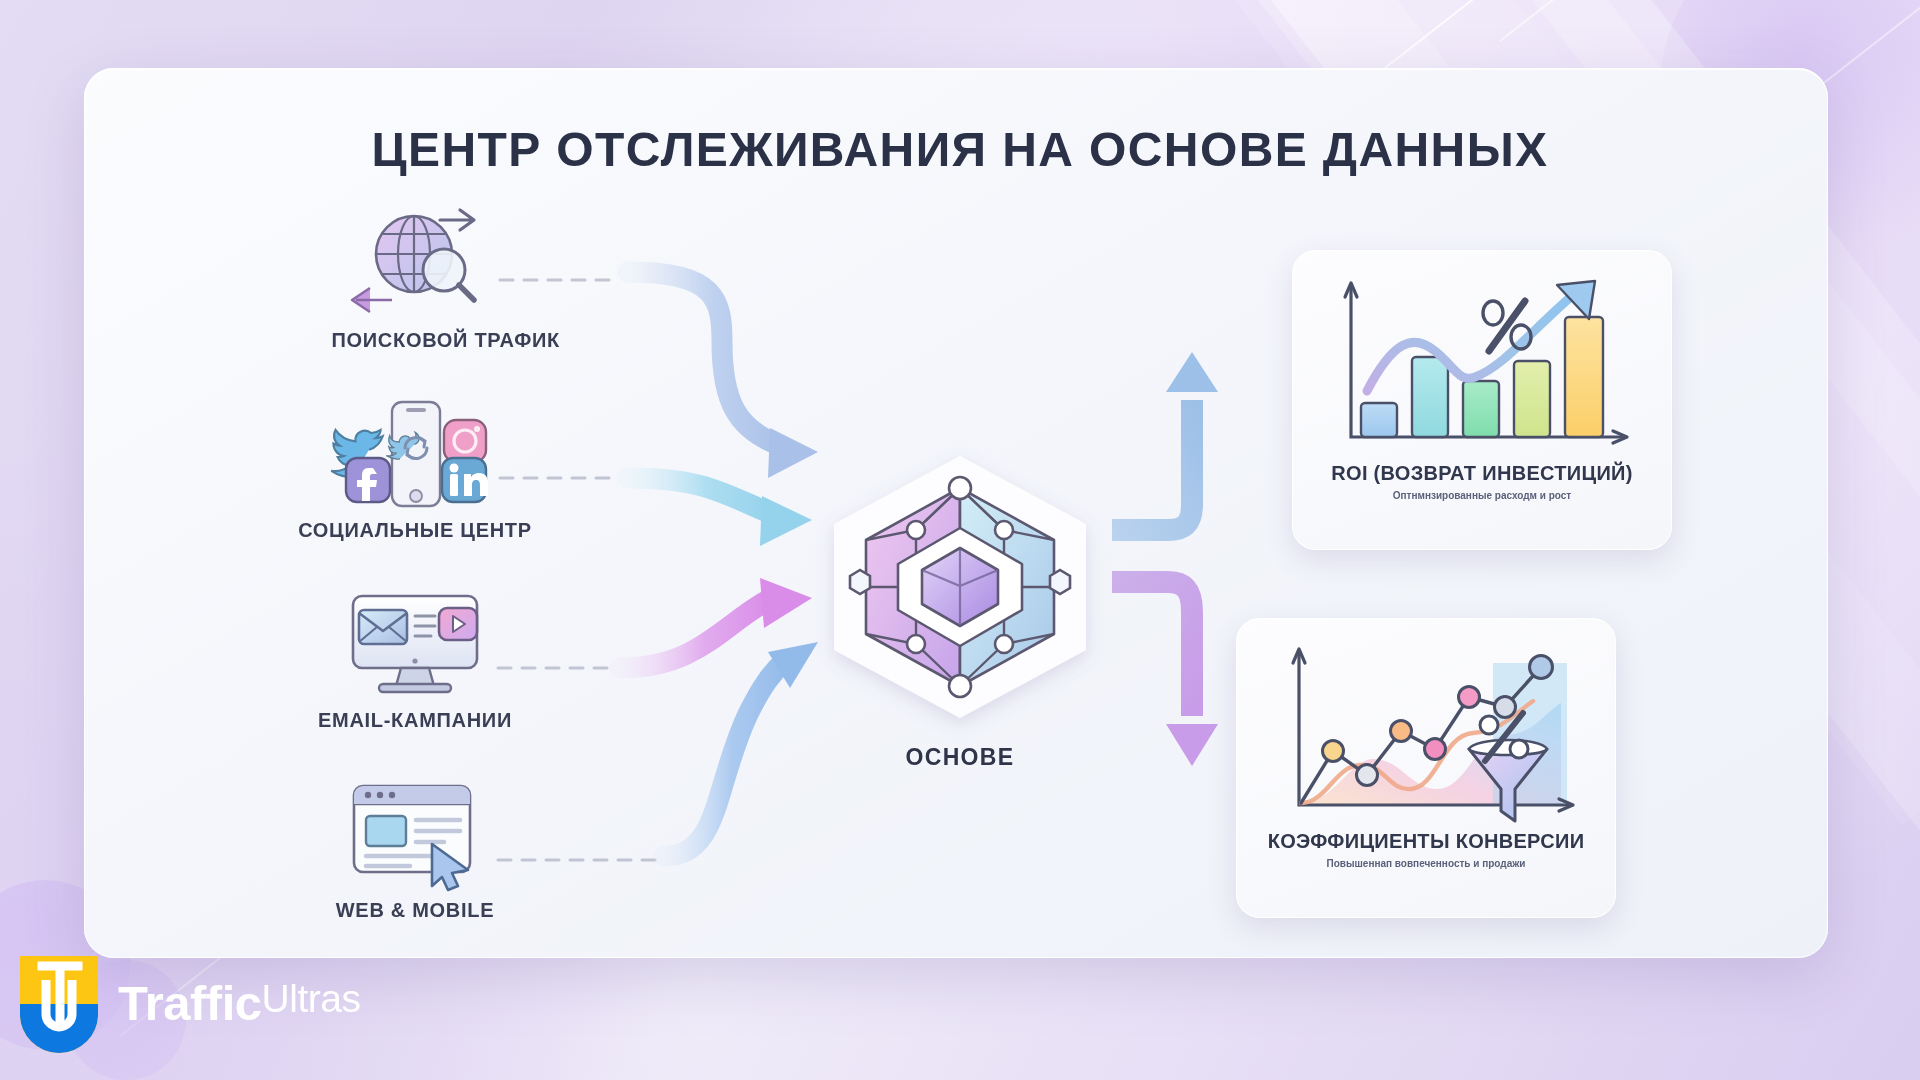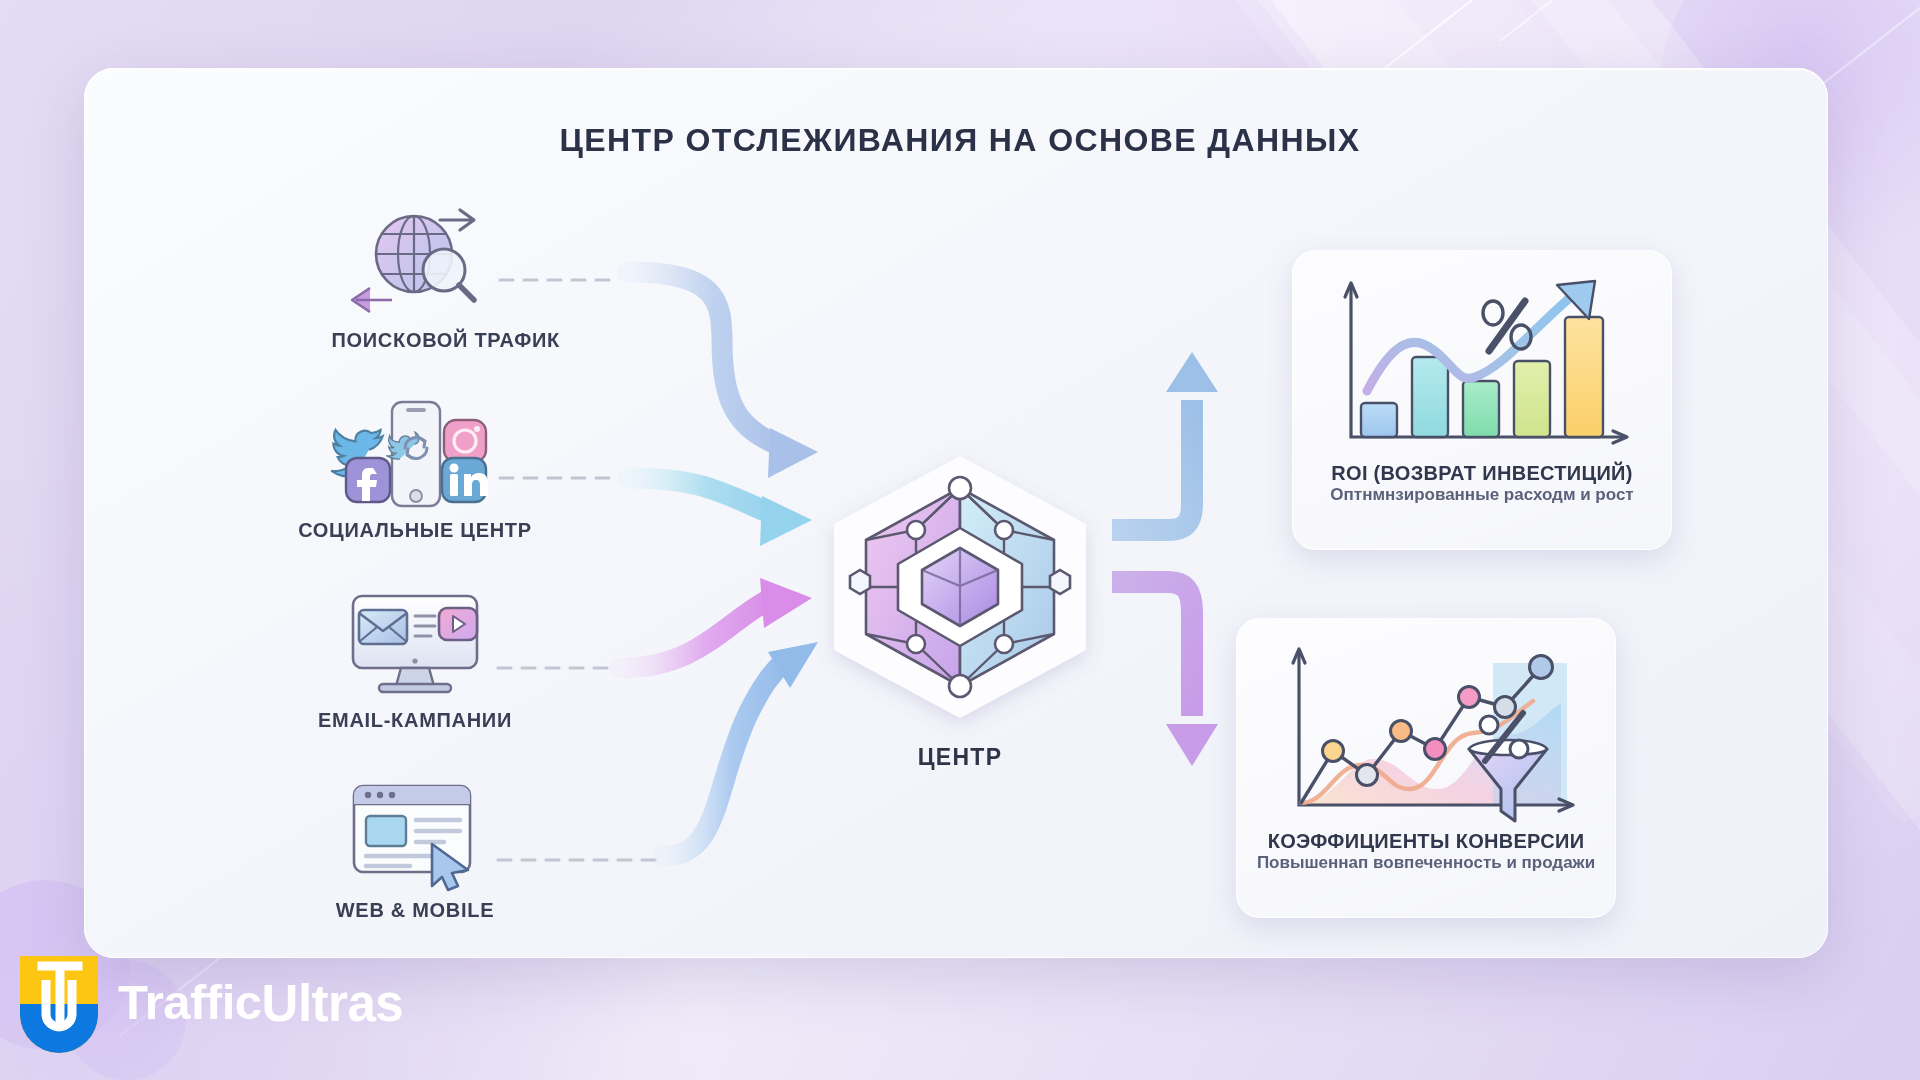--- a/index.html
+++ b/index.html
@@ -52,21 +52,21 @@
     border-radius:30px;
     box-shadow:0 18px 60px rgba(96,80,150,.18), 0 2px 0 rgba(255,255,255,.9) inset;
   }
   .frame-inner-line {
     position:absolute; inset:0; border-radius:30px; border:1px solid rgba(255,255,255,.9);
   }
 
   
   .title {
     position:absolute; left:0; right:0; top:122px; text-align:center;
-    font-size:32px; font-weight:700; letter-spacing:1.4px; color:#2b3147;
+    font-size:48px; font-weight:700; letter-spacing:1.4px; color:#2b3147;
     white-space:nowrap;
   }
 
   
   .sources { position:absolute; left:270px; top:205px; width:290px; }
   .source {
     position:absolute; width:290px; text-align:center;
   }
   .s0 { top:0;text-align:right; }
   .s1 { top:190px; }
@@ -94,30 +94,30 @@
     padding:16px 14px 16px;
   }
   .o1 { left:1292px; top:250px; }
   .o2 { left:1236px; top:618px; }
   .outcome .viz { height:196px; display:flex; align-items:center; justify-content:center; }
   .outcome .o-title {
     text-align:center; font-size:20px; font-weight:700; color:#31374c; letter-spacing:.3px;
     white-space:nowrap;
   }
   .outcome .o-sub {
-    text-align:center; font-size:17px; font-weight:600; color:#5b617a; 
+    text-align:center; font-size:10px; font-weight:600; color:#5b617a; margin-top:5px;
     white-space:nowrap;
   }
 
   
   .logo { position:absolute; left:16px; top:952px; display:flex; align-items:center; gap:16px; }
   .logo .mark { width:86px; height:104px; }
   .logo .words { display:flex; line-height:.93; }
   .logo .w1 { font-size:49px; font-weight:700; color:#ffffff; letter-spacing:-.5px; }
-  .logo .w2 { font-size:51px; font-weight:700; color:#ffffff; letter-spacing:-.5px; }
+  .logo .w2 { font-size:39px; font-weight:400; color:#ffffff; letter-spacing:-.5px; }
 
   svg { display:block; overflow:visible; }
   .flow { position:absolute; left:0; top:0; width:1920px; height:1080px; pointer-events:none; }
 </style>
 </head>
 <body>
 
 <div class="bg-layer">
   <div class="blob blob3"></div>
   <div class="band b4"></div>
@@ -369,21 +369,21 @@
         <circle cx="148" cy="234" r="11"></circle>
         <circle cx="104" cy="78" r="9"></circle>
         <circle cx="192" cy="78" r="9"></circle>
         <circle cx="104" cy="192" r="9"></circle>
         <circle cx="192" cy="192" r="9"></circle>
         <path d="M38 124 L48 118 L58 124 L58 136 L48 142 L38 136 Z" fill="#f3f6fc"></path>
         <path d="M238 124 L248 118 L258 124 L258 136 L248 142 L238 136 Z" fill="#f3f6fc"></path>
       </g>
     </svg>
   </div>
-  <div class="label">ЦЕНТР</div>
+  <div class="label">ОСНОВЕ</div>
 </div>
 
 <div class="outcome o1">
   <div class="viz">
     <svg width="330" height="186" viewBox="0 0 330 186">
       <defs>
         <linearGradient id="bg1" x1="0" y1="0" x2="0" y2="1">
             <stop offset="0%" stop-color="#bcdcf6"></stop>
             <stop offset="100%" stop-color="#9dc6ee"></stop>
           </linearGradient>

